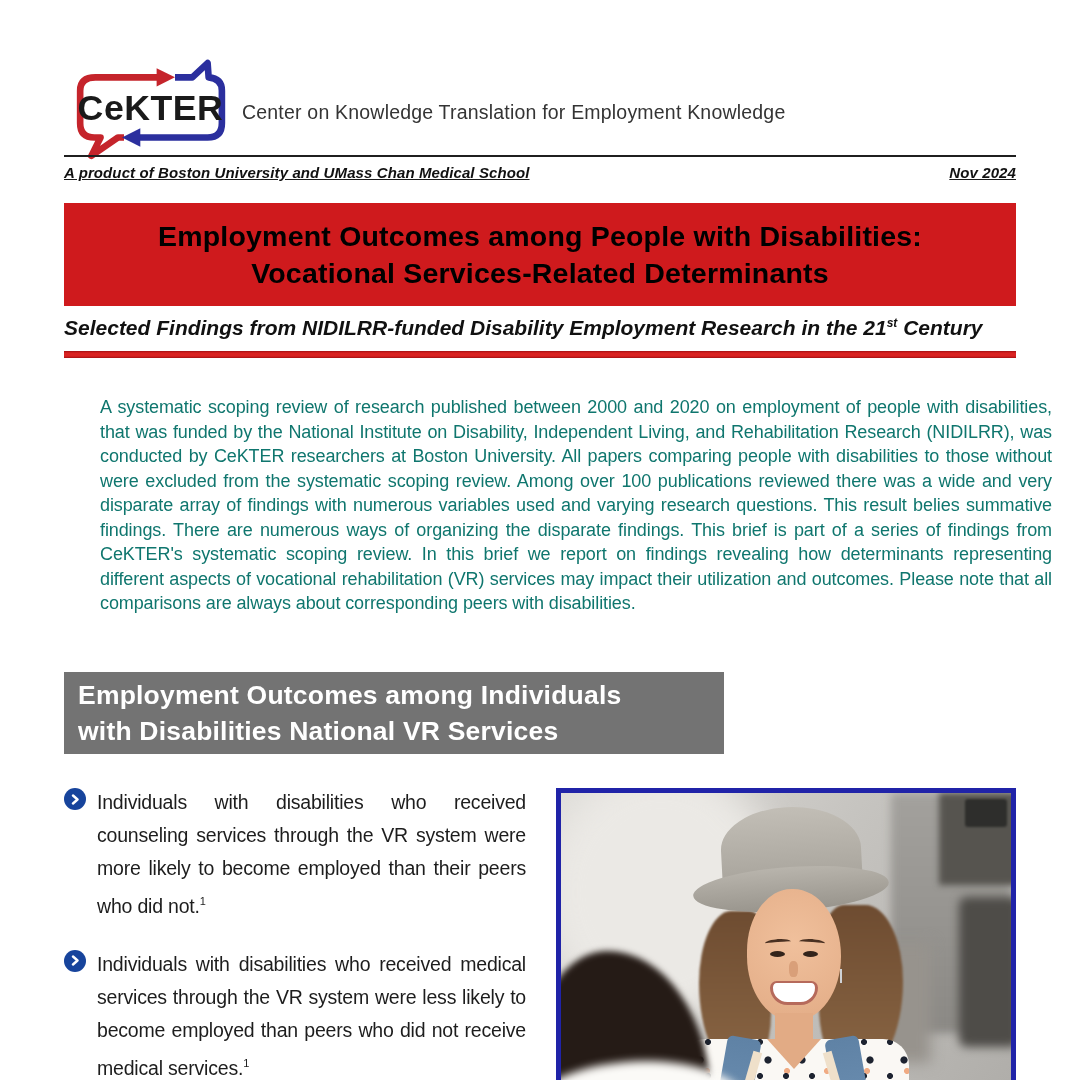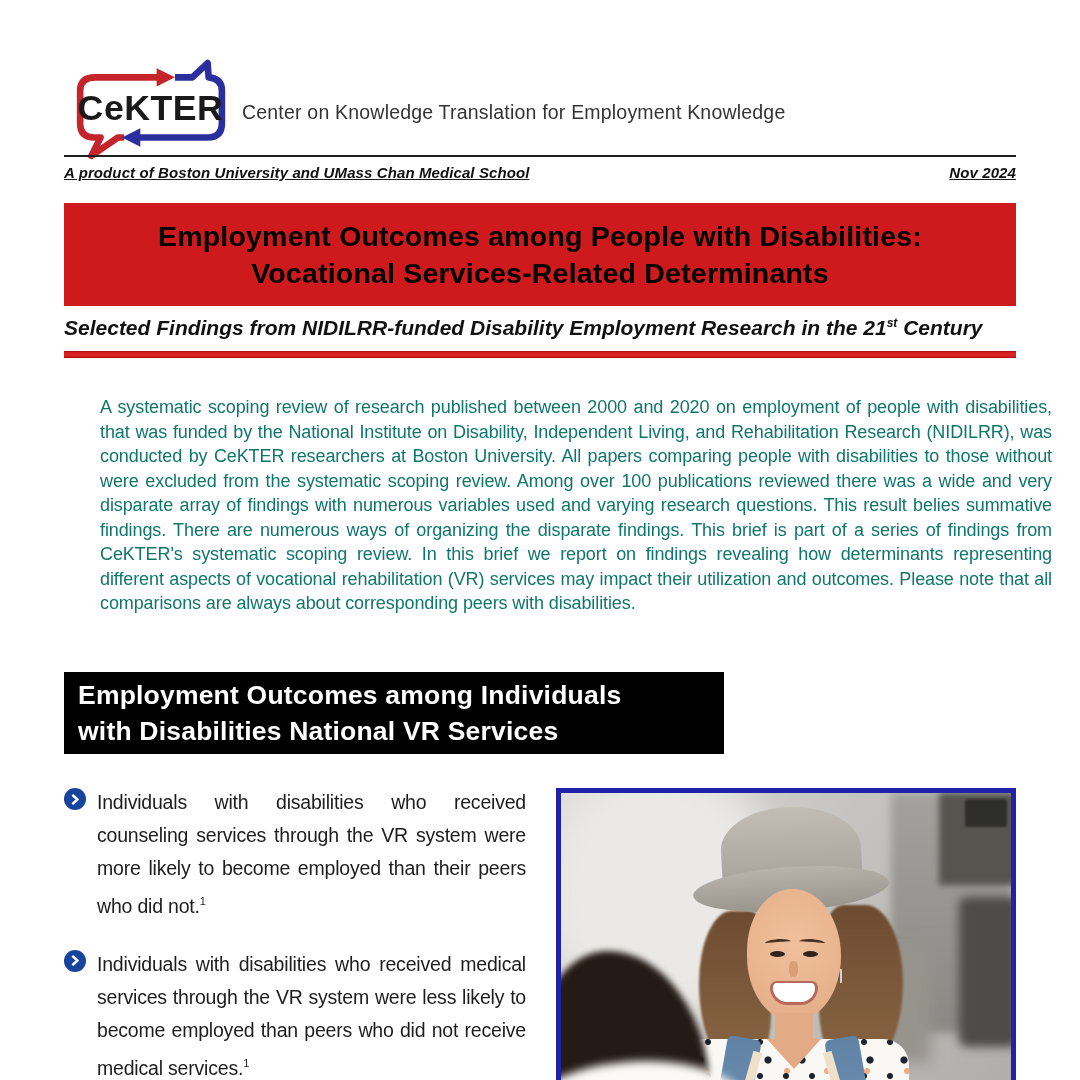--- a/index.html
+++ b/index.html
@@ -37,21 +37,21 @@
   
   .intro {
     position:absolute; left:64px; top:395px; width:952px;
     font-size:18px; line-height:24.5px; text-align:justify;
     letter-spacing:-0.1px; color:#0f766e;margin-left:36px;
   }
 
   
   .section-banner {
     position:absolute; left:64px; top:672px; width:660px; height:82px;
-    background:#000000; color:#ffffff; padding:5px 14px;
+    background:#737373; color:#ffffff; padding:5px 14px;
     display:flex; flex-direction:column; justify-content:center;
     font-weight:bold; font-size:26.5px; line-height:36px; letter-spacing:.2px;
   }
 
   
   .findings { position:absolute; left:64px; top:786px; width:462px; list-style:none; }
   .finding { display:flex; gap:11px; margin-bottom:25px; }
   .bullet-ic {
     flex:0 0 22px; width:22px; height:22px; margin-top:2px;
     background:#17449c; border-radius:50%;

